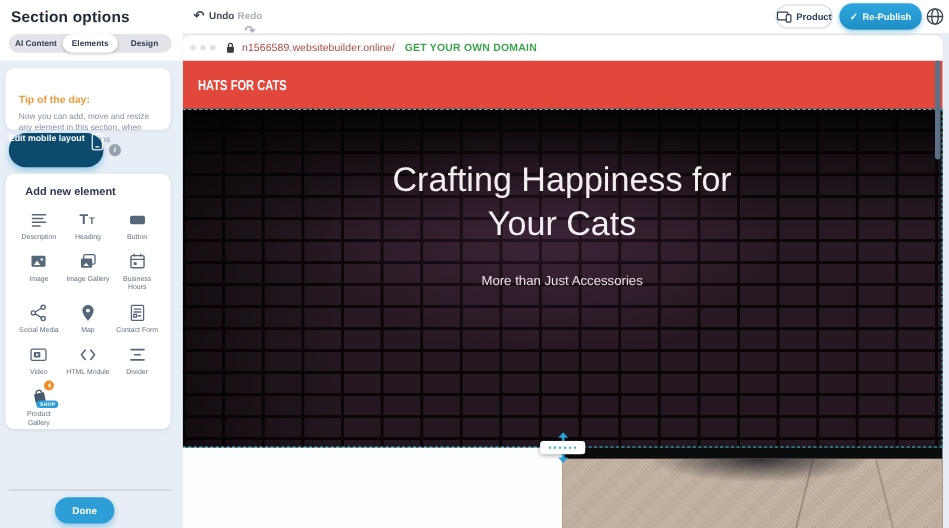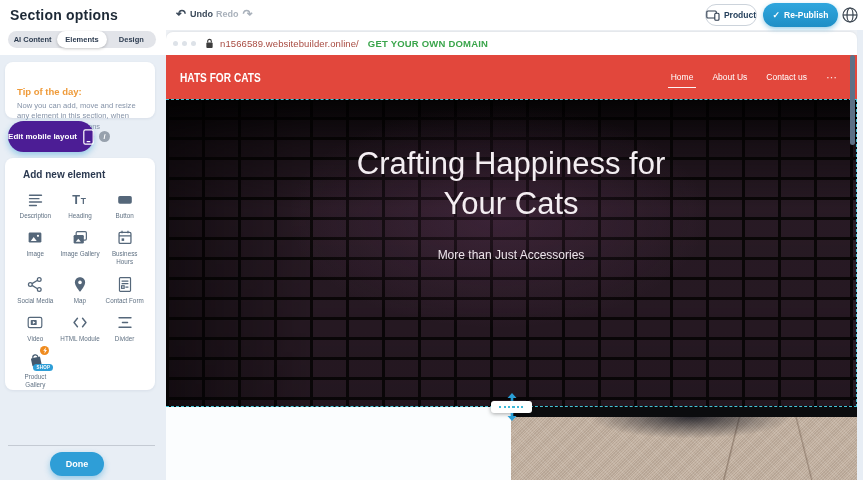--- a/index.html
+++ b/index.html
@@ -5,39 +5,39 @@
   * { margin:0; padding:0; box-sizing:border-box; }
   html,body { background:#dfe6ee; }
   body { font-family:"Liberation Sans", sans-serif; }
   .app { position:relative; width:863px; height:480px; background:#e8eef5; overflow:hidden; }
 
   
   .topbar { position:absolute; left:0; top:0; width:863px; height:30px; background:#fff; z-index:20; }
   .app-title { position:absolute; left:10px; top:7px; font-size:14px; font-weight:800; color:#1d2936; letter-spacing:.2px; }
   .undo-btn, .redo-btn { position:absolute; top:9px; display:flex; align-items:center; gap:4px; font-size:9px; font-weight:700; color:#3c4a5a; cursor:pointer; }
   .undo-btn { left:176px; }
-  .redo-btn { left:216px; color:#a9b1bb; }
+  .redo-btn { left:216px; color:#a9b1bb;flex-direction:column; }
   .arrow-glyph { font-size:12px; line-height:10px; }
   .preview-btn { position:absolute; right:106px; top:4px; width:52px; height:22px; border:1px solid #ccd3db; border-radius:12px; background:#fff; display:flex; align-items:center; justify-content:center; gap:4px; font-size:8.5px; font-weight:700; color:#25405c; }
   .republish-btn { position:absolute; right:25px; top:3px; width:75px; height:24px; border-radius:13px; background:linear-gradient(180deg,#2ea6de,#1f8fc6); display:flex; align-items:center; justify-content:center; gap:4px; color:#fff; font-size:8.5px; font-weight:700; box-shadow:0 2px 5px rgba(40,150,205,.45); }
   .check-glyph { font-size:9px; }
   .globe-btn { position:absolute; right:4px; top:6px; width:18px; height:18px; }
 
   
   .sidebar-head { position:absolute; left:0; top:30px; width:166px; height:25px; background:#fff; z-index:19; }
   .tab-group { position:absolute; left:8px; top:1px; width:148px; height:17px; background:#e2e4e9; border-radius:9px; display:flex; }
   .tab { flex:1; display:flex; align-items:center; justify-content:center; font-size:7.5px; font-weight:700; color:#2d3c50; border-radius:9px; cursor:pointer;text-align:center; }
   .tab.active { background:#fff; box-shadow:0 1px 3px rgba(0,0,0,.22); }
 
   .sidebar { position:absolute; left:0; top:55px; width:166px; height:425px; background:#e8eef5; z-index:18; }
   .tip-card { position:absolute; left:5px; top:7px; width:150px; height:56px; background:#fff; border-radius:8px; box-shadow:0 1px 3px rgba(25,50,90,.08); padding:24px 12px; }
   .tip-heading { font-size:9.5px; font-weight:800; color:#ef9b3a; }
   .tip-body { font-size:7.6px; line-height:1.35; color:#8593a8; margin-top:4px; }
 
-  .edit-mobile-btn { position:absolute; left:8px; top:66px; width:86px; height:31px; border-radius:16px; background:#4c1d95; color:#fff; display:flex; align-items:center; justify-content:center; gap:6px; font-size:8px; font-weight:700; box-shadow:0 3px 6px rgba(46,158,215,.45); }
+  .edit-mobile-btn { position:absolute; left:8px; top:66px; width:86px; height:31px; border-radius:16px; background:#0c4a6e; color:#fff; display:flex; justify-content:center; gap:6px; font-size:8px; font-weight:700; box-shadow:0 3px 6px rgba(46,158,215,.45); }
   .info-dot { position:absolute; left:99px; top:76px; width:11px; height:11px; border-radius:50%; background:#97a1ad; color:#fff; font-size:7px; font-weight:700; font-style:italic; display:flex; align-items:center; justify-content:center; }
 
   .add-card { position:absolute; left:5px; top:103px; width:150px; height:232px; background:#fff; border-radius:8px; box-shadow:0 1px 3px rgba(25,50,90,.08); padding:11px 8px; overflow:hidden; }
   .add-title { font-size:10px; font-weight:700; color:#2b3950; margin-left:10px; }
   .el-grid { display:grid; grid-template-columns:repeat(3,1fr); row-gap:8px; margin-top:10px; }
   .el { display:flex; flex-direction:column; align-items:center; text-align:center; cursor:pointer; }
   .el-ic { position:relative; width:20px; height:19px; display:flex; align-items:center; justify-content:center; }
   .el-label { font-size:6.3px; color:#607183; margin-top:3px; line-height:1.3; max-width:42px; }
   .promo-dot { position:absolute; right:-4px; top:-5px; width:9px; height:9px; border-radius:50%; background:#ef8b1f; display:flex; align-items:center; justify-content:center; z-index:2; }
   .shop-pill { position:absolute; right:-8px; bottom:-1px; background:#2e9ed7; color:#fff; font-size:4.5px; font-weight:800; padding:1px 3px; border-radius:5px; letter-spacing:.3px; z-index:2; }
@@ -340,26 +340,20 @@
         </span>
         <span class="url-text">n1566589.websitebuilder.online/</span>
         <span class="domain-cta">GET YOUR OWN DOMAIN</span>
       </div>
     </div>
 
     <div class="site">
 
       <div class="site-header">
         <span class="logo">HATS FOR CATS</span>
-        <div class="nav">
-          <span class="nav-item active">Home</span>
-          <span class="nav-item">About Us</span>
-          <span class="nav-item">Contact us</span>
-          <span class="nav-more">⋯</span>
-        </div>
       </div>
 
       <div class="hero">
         <div class="hero-heading">Crafting Happiness for Your Cats</div>
         <div class="hero-sub">More than Just Accessories</div>
       </div>
 
       <div class="resize-handle">
         <svg width="10" height="8" viewBox="0 0 10 8">
             <polygon points="5,0 9.5,5 6.3,5 6.3,8 3.7,8 3.7,5 0.5,5" fill="#2a9fd8"></polygon>

